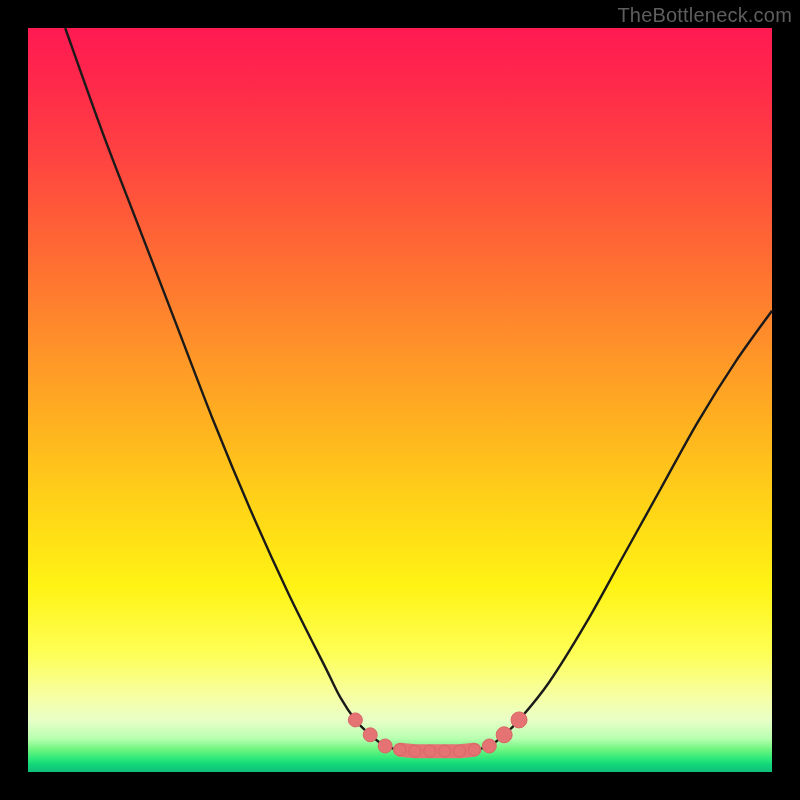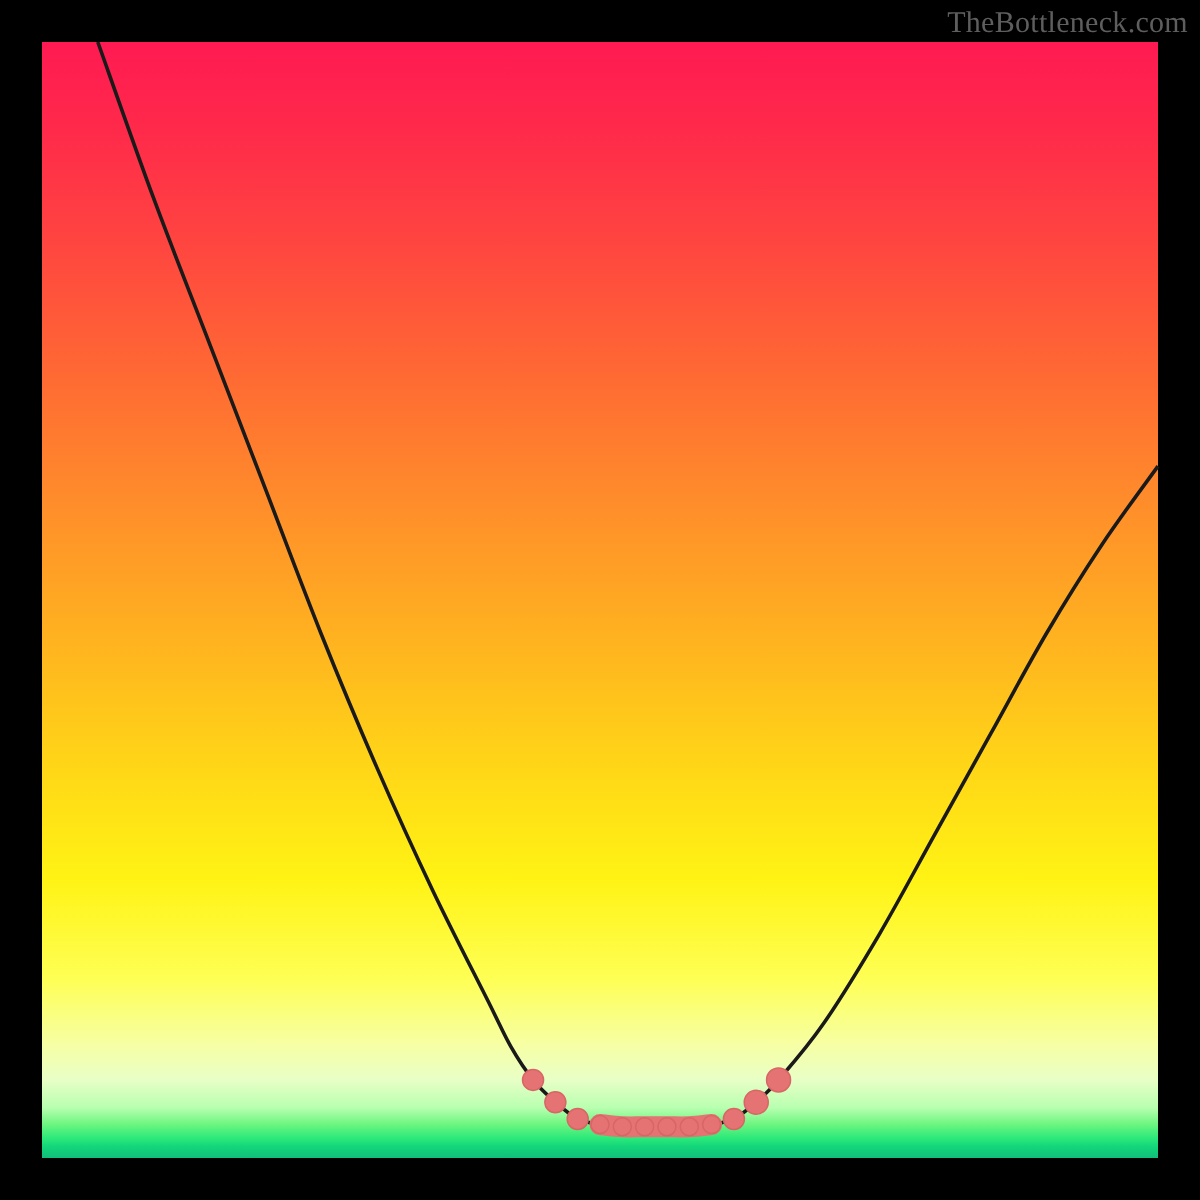--- a/index.html
+++ b/index.html
@@ -47,21 +47,20 @@
   }
   .watermark {
     position: absolute;
     top: 4px;
     right: 8px;
     color: #5e5e5e;
     font-size: 20px;
     font-weight: 500;
     letter-spacing: 0.2px;
     user-select: none;
-    font-family: Liberation Serif, serif;
   }
   svg.curve {
     position: absolute;
     left: 0;
     top: 0;
     width: 744px;
     height: 744px;
     overflow: visible;
   }
 </style>

